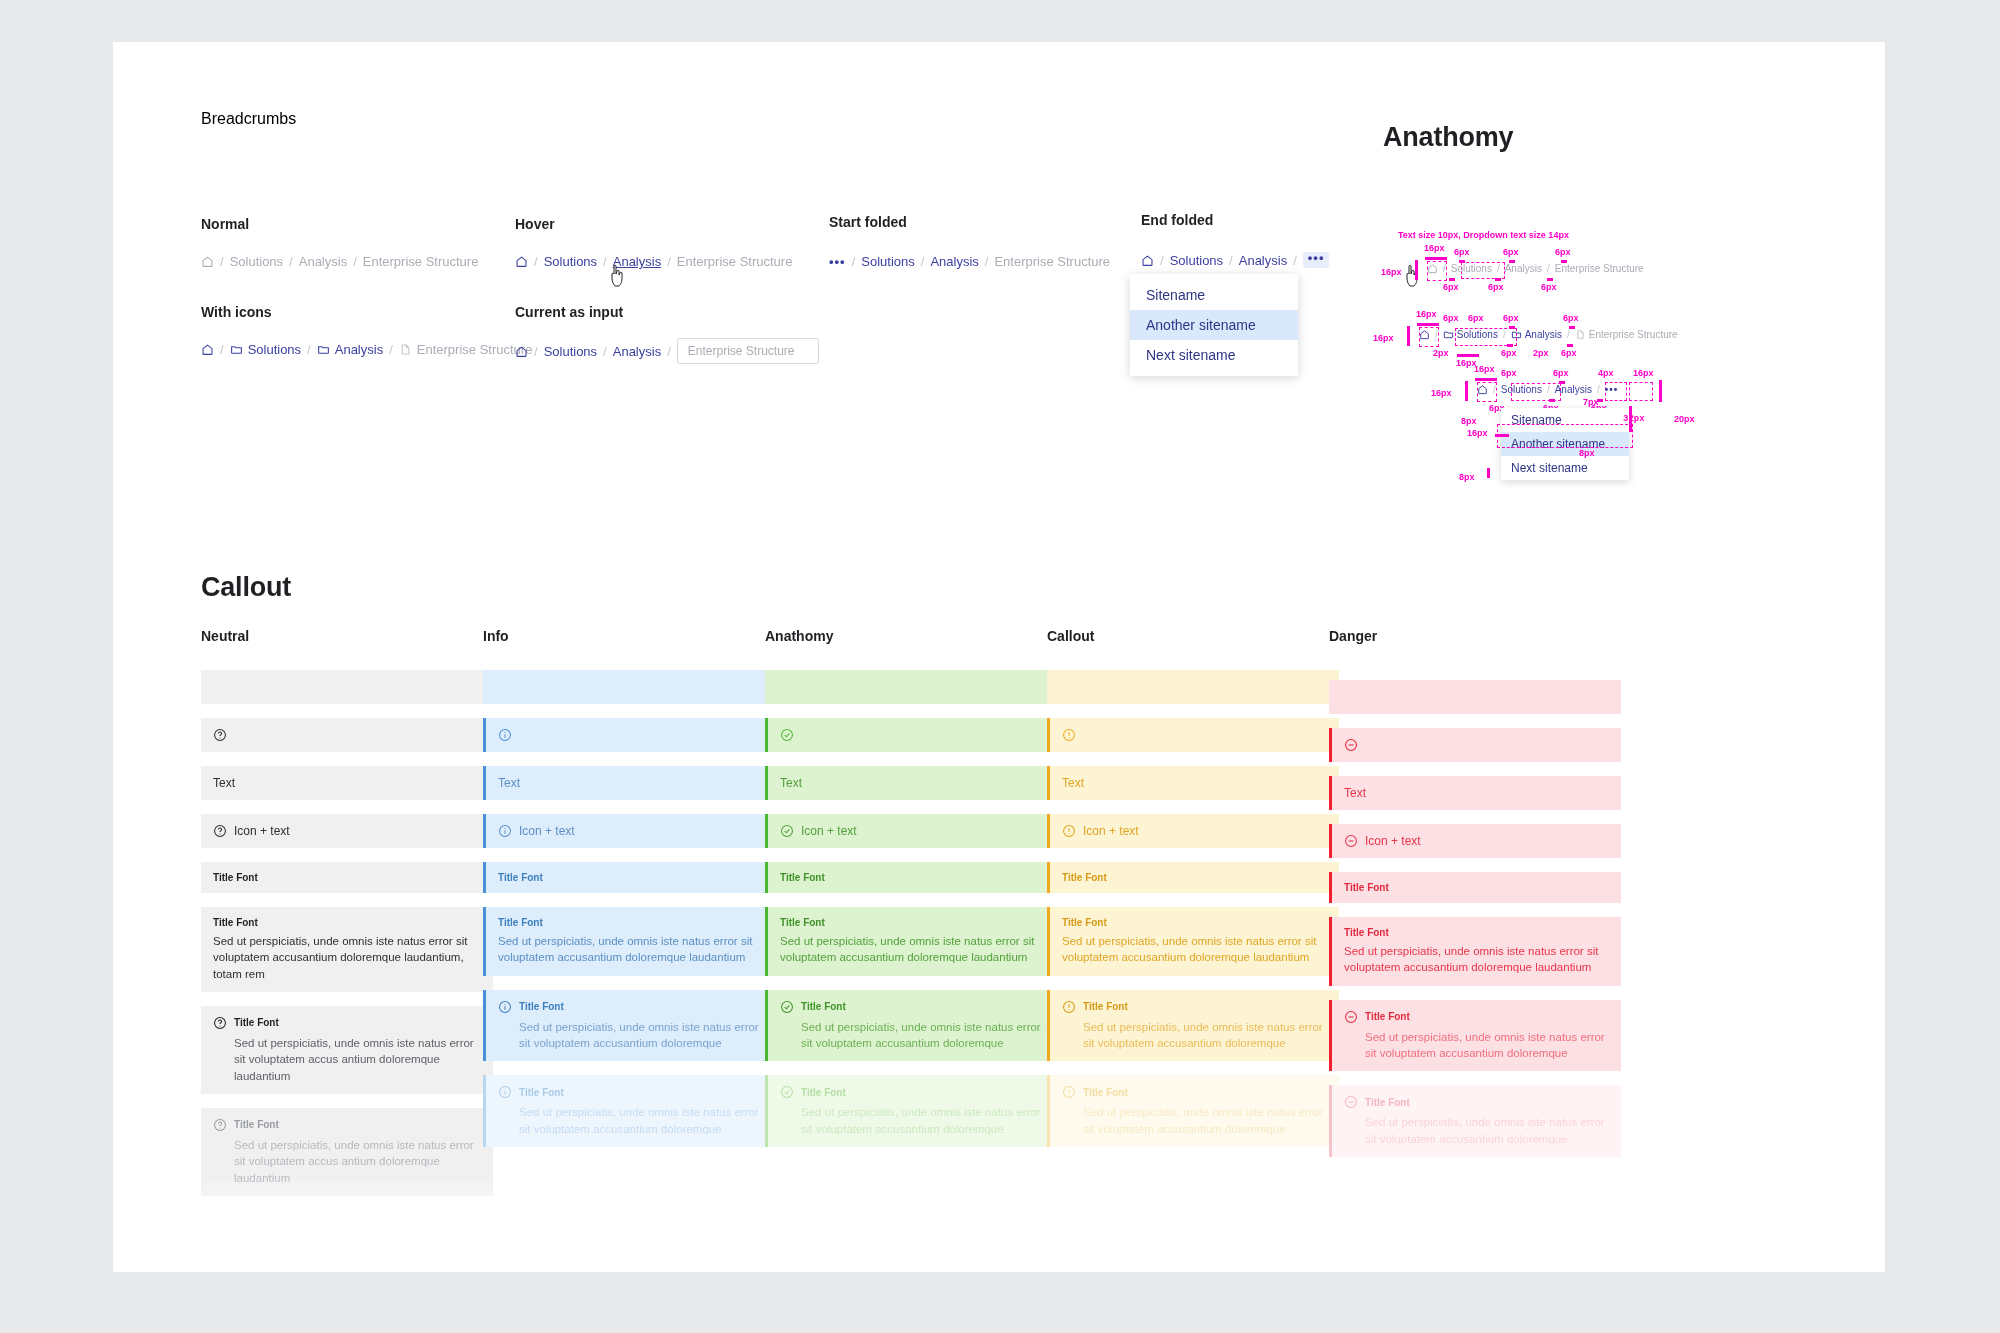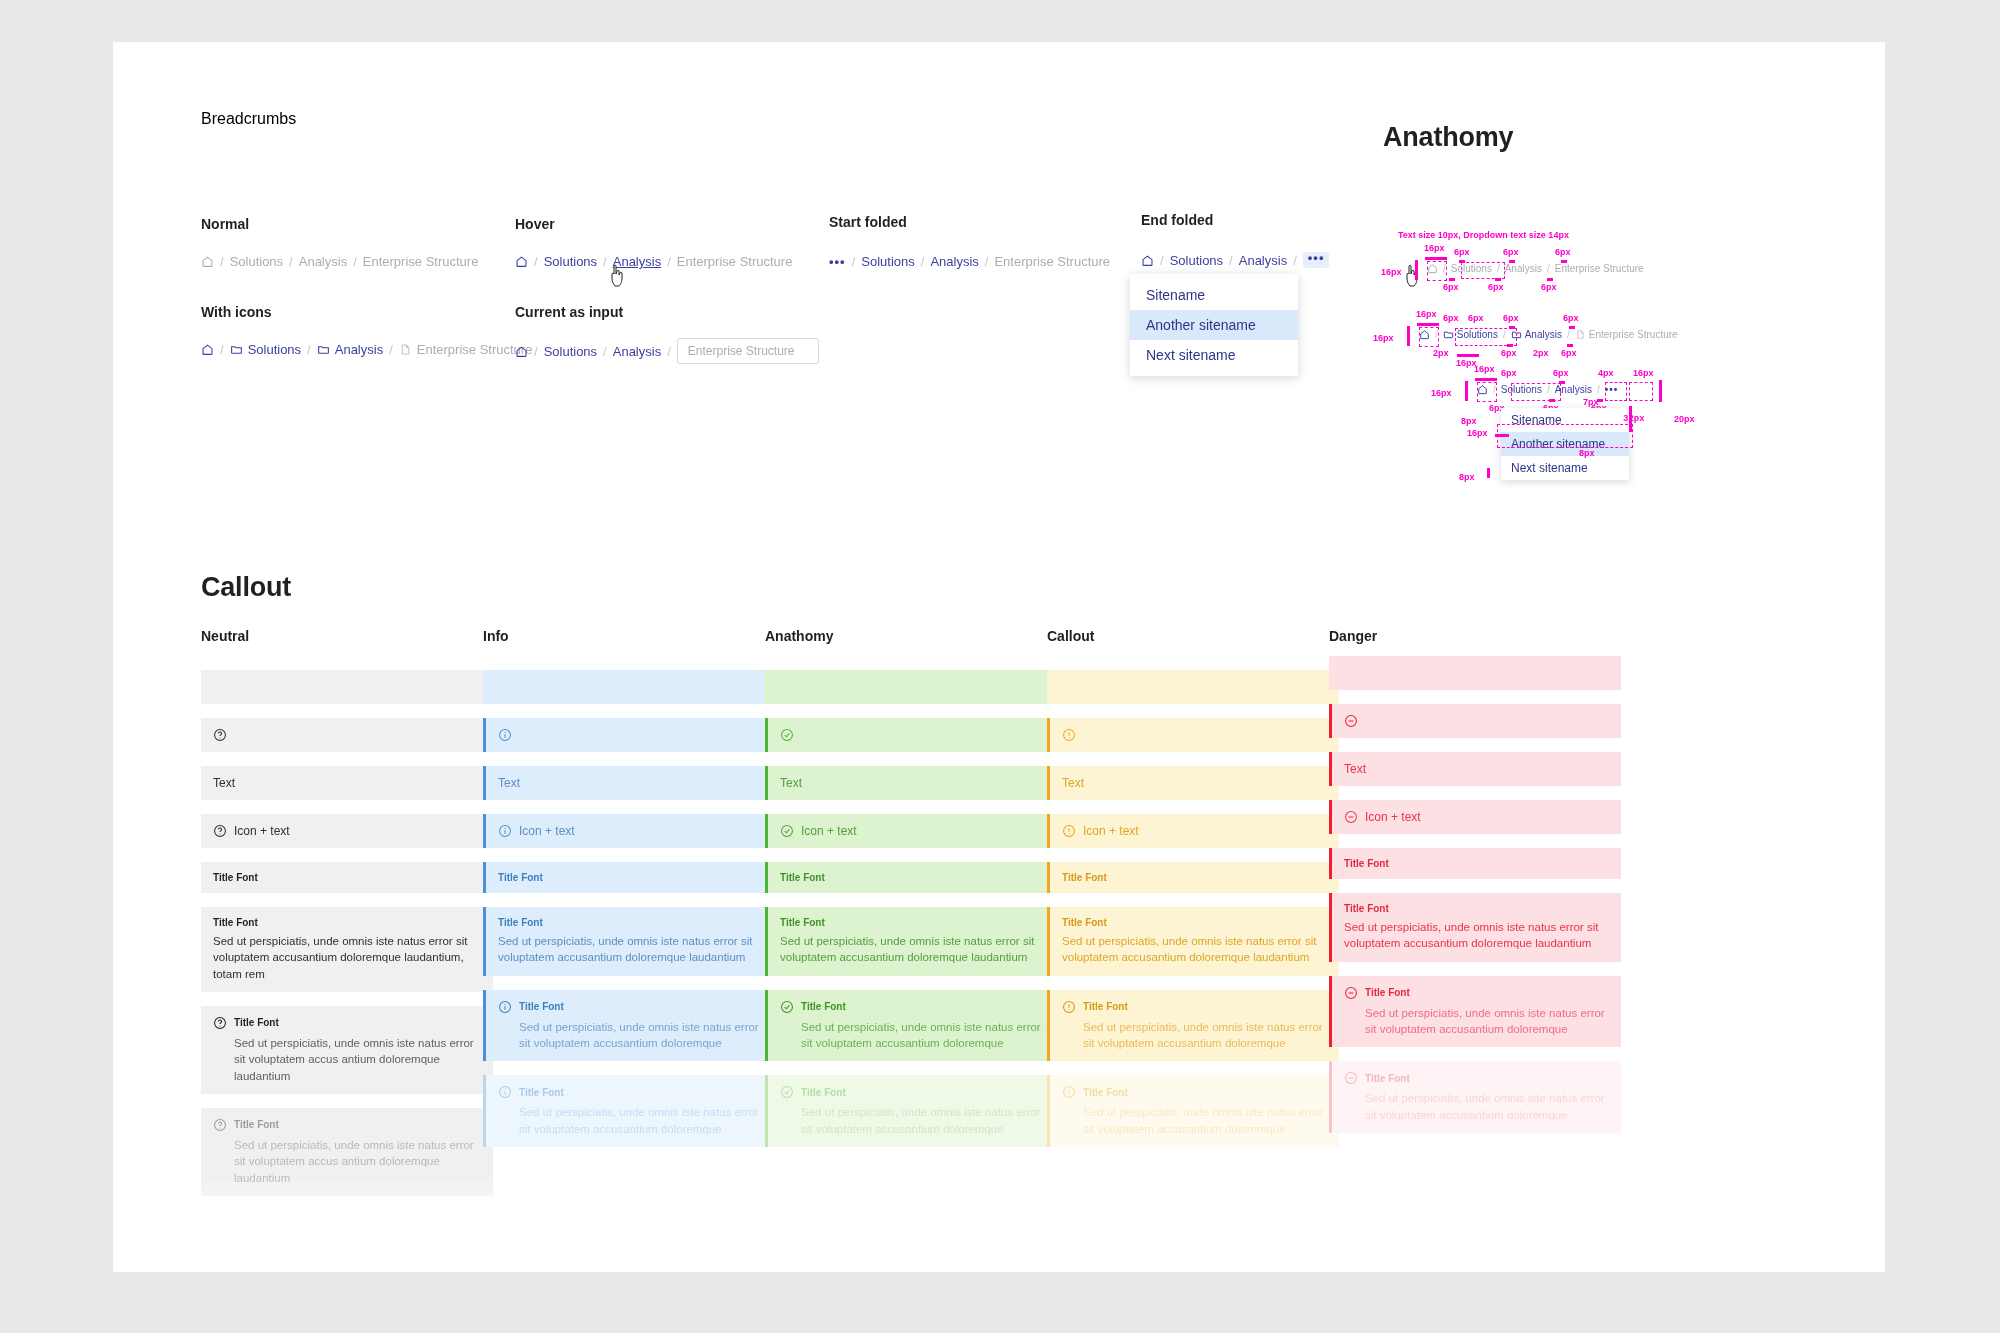--- a/index.html
+++ b/index.html
@@ -637,21 +637,21 @@
             <path d="M8 4.8v4"></path>
             <circle cx="8" cy="11.1" r=".65" fill="#f2dca0" stroke="none"></circle>
           </svg>
         <span class="title" style="color:#f2dca0;">Title Font</span>
       </div>
       <p class="body-indent" style="color:#f7e9c2;">Sed ut perspiciatis, unde omnis iste natus error sit voluptatem accusantium doloremque</p>
     </div>
   </div>
 
   <div class="callout-col" style="left:1216px;top:586px;">
-    <div class="group-label" style="margin-bottom:12px;">Danger</div>
+    <div class="group-label" style="margin-bottom:36px;">Danger</div>
     <div class="callout bare" style="background:#fde0e4;height:34px;"></div>
     <div class="callout" style="background:#fde0e4;border-left:3px solid #f01f30;">
       <div class="row">
         <svg class="ic" width="14" height="14" viewBox="0 0 16 16" fill="none" stroke="#f01f30" stroke-width="1.2">
             <circle cx="8" cy="8" r="6.2"></circle>
             <path d="M5.2 8h5.6"></path>
           </svg>
       </div>
     </div>
     <div class="callout" style="background:#fde0e4;border-left:3px solid #f01f30;color:#e8354a;">Text</div>

